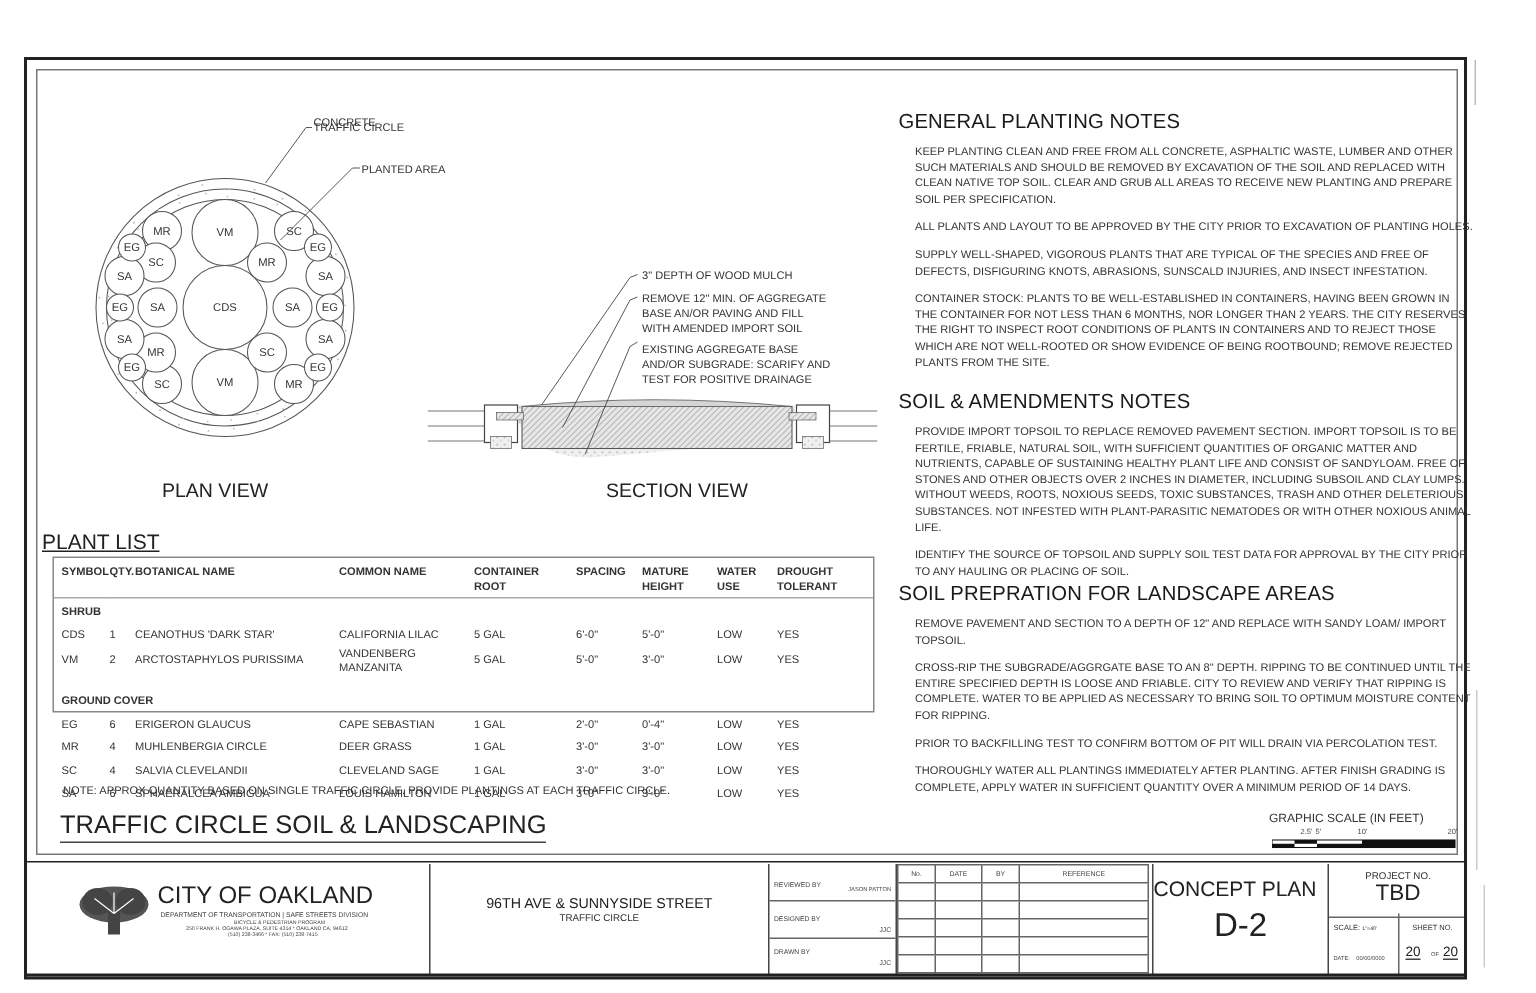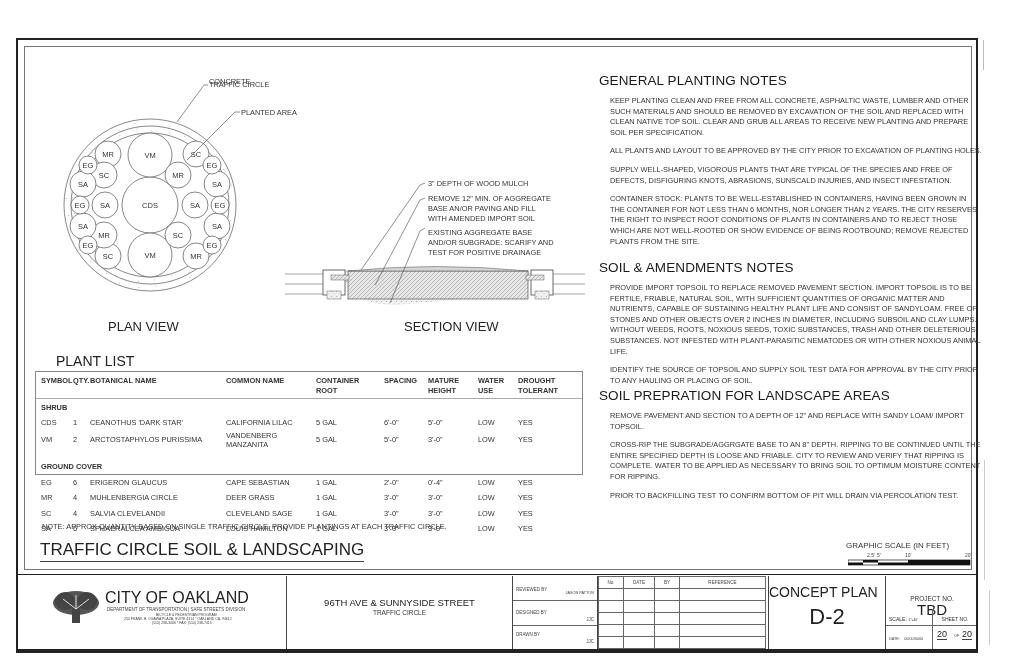--- a/index.html
+++ b/index.html
@@ -6,21 +6,21 @@
   body{width:1024px;height:662px;position:relative;overflow:hidden;font-family:"Liberation Sans",sans-serif;color:#222;}
   .abs{position:absolute;}
   .frame-outer{left:16px;top:38px;width:962px;height:615px;border:2px solid #222;box-sizing:border-box;}
   .frame-inner{left:24px;top:46px;width:948px;height:524px;border:1px solid #777;box-sizing:border-box;}
   .note-head{font-size:13.5px;color:#1a1a1a;letter-spacing:0.1px;white-space:nowrap;}
   .note-p{font-size:7.4px;line-height:10.6px;color:#333;width:372px;margin:0 0 8px 11px;}
   .notes{left:599px;width:375px;}
   .label-sm{font-size:7.4px;color:#333;white-space:nowrap;line-height:10.5px;}
   .view-title{font-size:13px;color:#222;white-space:nowrap;}
   
-  .plant-title{left:56px;top:353px;font-size:14px;}
+  .plant-title{left:28px;top:353px;font-size:14px;text-decoration:underline;}
   .ptable{left:35px;top:371px;width:548px;height:104px;border:1px solid #888;box-sizing:border-box;}
   .ptable table{border-collapse:collapse;width:100%;font-size:7.4px;color:#333;}
   .ptable th{font-weight:bold;text-align:left;vertical-align:top;padding:4px 0 0 0;height:22px;border-bottom:1px solid #aaa;line-height:9.5px;}
   .ptable td{padding:0;height:15.5px;vertical-align:middle;}
   .ptable td.grp{font-weight:bold;height:16px;}
   .ptable td.pad0{padding-left:5px;}
   .ptable th.pad0{padding-left:5px;}
   .ptable tr.spacer td{height:10px;}
   .table-note{left:42px;top:522px;font-size:7.4px;color:#333;white-space:nowrap;}
   .sheet-title{left:40px;top:540px;font-size:17px;color:#222;border-bottom:1px solid #444;padding-bottom:1px;white-space:nowrap;}
@@ -214,20 +214,21 @@
 <div class="abs notes" style="top:260px;">
   <div class="note-head" style="margin-bottom:8px;">SOIL &amp; AMENDMENTS NOTES</div>
   <p class="note-p">PROVIDE IMPORT TOPSOIL TO REPLACE REMOVED PAVEMENT SECTION. IMPORT TOPSOIL IS TO BE FERTILE, FRIABLE, NATURAL SOIL, WITH SUFFICIENT QUANTITIES OF ORGANIC MATTER AND NUTRIENTS, CAPABLE OF SUSTAINING HEALTHY PLANT LIFE AND CONSIST OF SANDYLOAM. FREE OF STONES AND OTHER OBJECTS OVER 2 INCHES IN DIAMETER, INCLUDING SUBSOIL AND CLAY LUMPS. WITHOUT WEEDS, ROOTS, NOXIOUS SEEDS, TOXIC SUBSTANCES, TRASH AND OTHER DELETERIOUS SUBSTANCES. NOT INFESTED WITH PLANT-PARASITIC NEMATODES OR WITH OTHER NOXIOUS ANIMAL LIFE.</p>
   <p class="note-p">IDENTIFY THE SOURCE OF TOPSOIL AND SUPPLY SOIL TEST DATA FOR APPROVAL BY THE CITY PRIOR TO ANY HAULING OR PLACING OF SOIL.</p>
 </div>
 <div class="abs notes" style="top:388px;">
   <div class="note-head" style="margin-bottom:8px;">SOIL PREPRATION FOR LANDSCAPE AREAS</div>
   <p class="note-p">REMOVE PAVEMENT AND SECTION TO A DEPTH OF 12" AND REPLACE WITH SANDY LOAM/ IMPORT TOPSOIL.</p>
   <p class="note-p">CROSS-RIP THE SUBGRADE/AGGRGATE BASE TO AN 8" DEPTH. RIPPING TO BE CONTINUED UNTIL THE ENTIRE SPECIFIED DEPTH IS LOOSE AND FRIABLE. CITY TO REVIEW AND VERIFY THAT RIPPING IS COMPLETE. WATER TO BE APPLIED AS NECESSARY TO BRING SOIL TO OPTIMUM MOISTURE CONTENT FOR RIPPING.</p>
   <p class="note-p">PRIOR TO BACKFILLING TEST TO CONFIRM BOTTOM OF PIT WILL DRAIN VIA PERCOLATION TEST.</p>
+  <p class="note-p">THOROUGHLY WATER ALL PLANTINGS IMMEDIATELY AFTER PLANTING. AFTER FINISH GRADING IS COMPLETE, APPLY WATER IN SUFFICIENT QUANTITY OVER A MINIMUM PERIOD OF 14 DAYS.</p>
 </div>
 
 <div class="abs plant-title">PLANT LIST</div>
 <div class="abs ptable">
   <table>
     <colgroup>
       <col style="width:37px">
         <col style="width:17px">
         <col style="width:136px">
         <col style="width:90px">
@@ -424,21 +425,21 @@
     </tbody>
       </table>
   </div>
 
   <div class="tb-cell" style="left:752px;width:118px;border-left:1px solid #444;">
     <div style="margin-top:8px;font-size:14px;color:#222;">CONCEPT PLAN</div>
     <div style="text-align:center;margin-top:4px;font-size:22px;color:#222;">D-2</div>
   </div>
 
   <div class="tb-cell" style="left:870px;width:92px;border-right:none;">
-    <div style="position:absolute;left:0;top:16px;width:92px;height:33px;border-bottom:1px solid #666;">
+    <div style="position:absolute;left:0;top:2px;width:92px;height:33px;border-bottom:1px solid #666;">
       <div style="text-align:center;margin-top:3px;font-size:6.5px;color:#333;">PROJECT NO.</div>
       <div style="text-align:center;margin-top:-1px;font-size:15px;color:#222;">TBD</div>
     </div>
     <div style="position:absolute;left:0;top:33px;width:46px;height:41px;border-right:1px solid #666;">
       <div class="abs" style="left:3px;top:7px;font-size:5px;color:#333;white-space:nowrap;"><span>SCALE:</span> <span style="font-size:3.5px;">1"=40'</span></div>
       <div class="abs" style="left:3px;top:28px;font-size:3.8px;color:#444;white-space:nowrap;"><span>DATE:</span> &nbsp;&nbsp; <span>00/00/0000</span></div>
     </div>
     <div style="position:absolute;left:46px;top:33px;width:46px;height:41px;">
       <div style="text-align:center;margin-top:7px;font-size:5px;color:#333;">SHEET NO.</div>
       <div class="abs" style="left:5px;top:20px;font-size:9px;color:#222;border-bottom:1px solid #444;">20</div>

